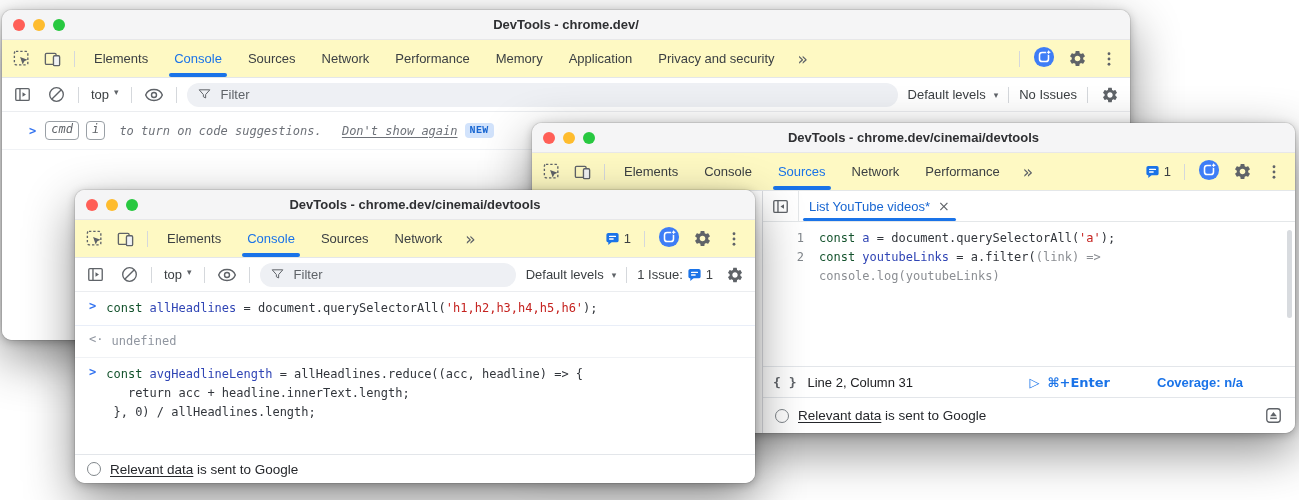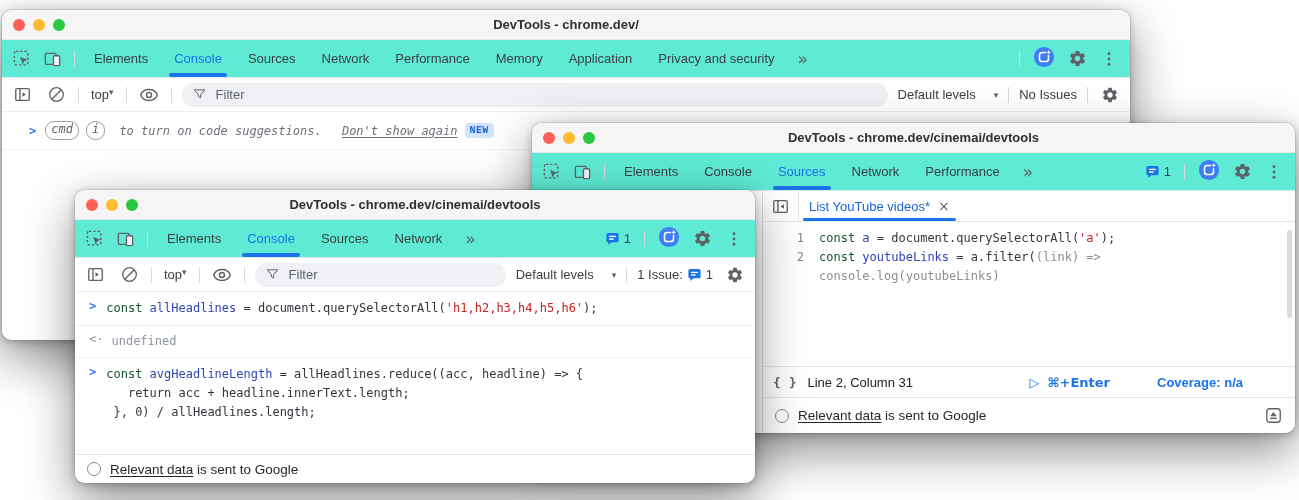--- a/index.html
+++ b/index.html
@@ -11,51 +11,51 @@
   #win-right{left:532px;top:123px;width:763px;height:310px;z-index:2;}
   #win-front{left:75px;top:190px;width:680px;height:293px;z-index:3;}
 
   .titlebar{height:29px;background:#f5f5f6;border-bottom:1px solid #e7e7e9;position:relative;
             display:flex;align-items:center;justify-content:center;flex:0 0 auto;}
   .title{font-size:13px;font-weight:bold;color:#2f3033;}
   .traffic{position:absolute;left:11px;top:50%;transform:translateY(-50%);display:flex;gap:8px;}
   .light{width:12px;height:12px;border-radius:50%;}
   .light.r{background:#ff5f57;} .light.y{background:#febc2e;} .light.g{background:#28c840;}
 
-  .tabbar{height:37px;background:#5eead4;display:flex;align-items:stretch;flex:0 0 auto;
+  .tabbar{height:37px;background:#fef9c3;display:flex;align-items:stretch;flex:0 0 auto;
           border-bottom:1px solid #e4e7e9;}
   .paneicons{display:flex;align-items:center;gap:12px;padding:0 12px 0 10px;}
   .icon{color:#5f6368;display:block;}
   .vsep{width:1px;height:16px;background:#d5d8dc;align-self:center;}
   .tabs{display:flex;align-items:stretch;margin-left:6px;}
   .tab{display:flex;align-items:center;padding:0 13px;font-size:13px;color:#3c4043;position:relative;white-space:nowrap;}
   .tab.active{color:#1a73e8;}
   .tab.active::after{content:"";position:absolute;left:8px;right:8px;bottom:0;height:4px;background:#1a73e8;border-radius:4px;}
   .overflow{display:flex;align-items:center;padding:0 10px;font-size:17px;color:#5f6368;font-family:"DejaVu Sans",sans-serif;}
   .tabright{margin-left:auto;display:flex;align-items:center;gap:13px;padding-right:12px;}
   .issuewrap{display:flex;align-items:center;gap:4px;font-size:13px;color:#3c4043;}
 
   .toolbar{height:33px;background:#fff;border-bottom:1px solid #ebedf0;display:flex;align-items:center;
            gap:10px;padding:0 8px;flex:0 0 auto;}
   .iconbtn{display:flex;align-items:center;justify-content:center;width:24px;height:24px;flex:0 0 auto;}
-  .ctx{display:flex;align-items:flex-start;font-size:13px;color:#3c4043;padding:0 2px;white-space:nowrap;}
+  .ctx{display:flex;align-items:flex-start;gap:5px;font-size:13px;color:#3c4043;padding:0 2px;white-space:nowrap;}
   .chev{font-family:"DejaVu Sans",sans-serif;font-size:9px;color:#5f6368;}
   .filterpill{flex:1 1 auto;height:24px;background:#eef0f4;border-radius:13px;display:flex;align-items:center;
               gap:7px;padding:0 10px;min-width:60px;}
   .filterpill input{border:none;background:transparent;outline:none;flex:1;font-size:13px;color:#8b5cf6;
                     font-family:"Liberation Sans",sans-serif;}
   .filterpill input::placeholder{color:#5f6368;opacity:1;}
-  .lvl{display:flex;align-items:center;gap:18px;font-size:13px;color:#3c4043;white-space:nowrap;}
+  .lvl{display:flex;align-items:center;gap:8px;font-size:13px;color:#3c4043;white-space:nowrap;}
   .noissues{font-size:13px;color:#3c4043;white-space:nowrap;}
 
   .consolearea{flex:1 1 auto;background:#fff;overflow:hidden;font-family:"DejaVu Sans Mono",monospace;font-size:12px;}
   .hintrow{display:flex;align-items:center;gap:7px;padding:9px 10px 9px 27px;border-bottom:1px solid #f0f2f5;
            font-style:italic;color:#6d7178;}
   .prompt{color:#3574f0;font-style:normal;font-weight:bold;margin-right:2px;}
-  .keybox{border:1px solid #9aa0a6;border-radius:9px;padding:0 5px;line-height:15px;height:17px;color:#5f6368;background:#fff;}
+  .keybox{border:1px solid #9aa0a6;border-radius:4px;padding:0 5px;line-height:15px;height:17px;color:#5f6368;background:#fff;}
   .hinttext{white-space:pre;}
   .hintlink{text-decoration:underline;text-underline-offset:2px;color:#6d7178;margin-left:6px;}
   .newbadge{font-family:Liberation Mono, monospace;font-style:normal;font-weight:bold;font-size:10px;
             letter-spacing:.4px;color:#1967d2;background:#d2e3fc;border-radius:4px;padding:2px 5px;}
 
   .entry{display:flex;align-items:flex-start;padding:7px 8px 7px 14px;border-bottom:1px solid #e9eef8;gap:8px;}
   .entry.noborder{border-bottom:none;}
   .codeline{white-space:pre;line-height:19px;}
   .resultrow{display:flex;align-items:flex-start;padding:6px 8px 6px 14px;border-bottom:1px solid #f0f2f5;gap:8px;
              color:#9096a0;}

